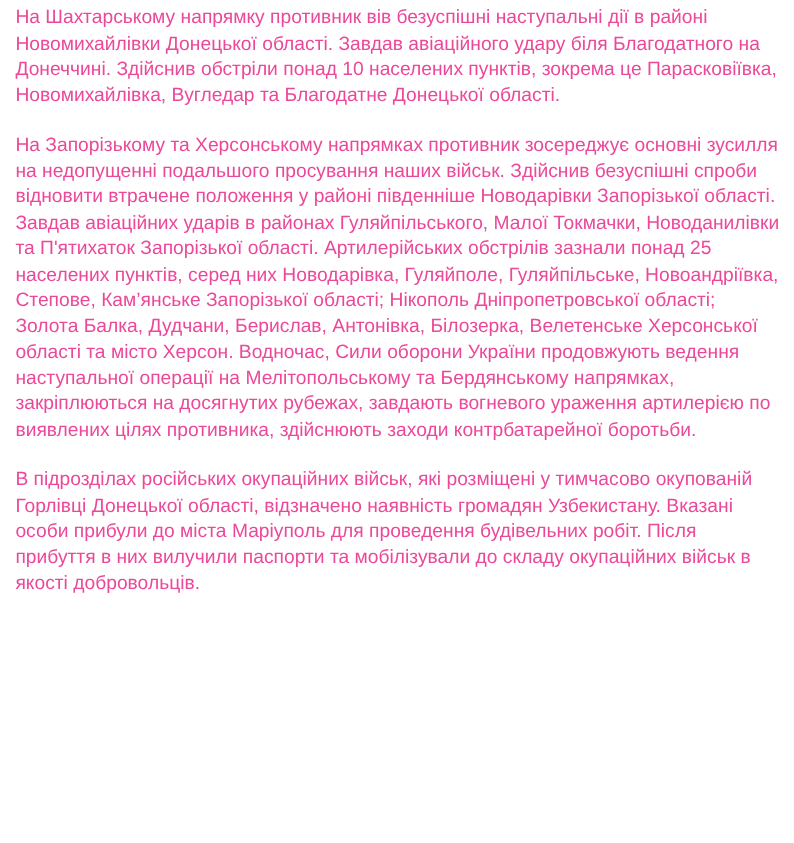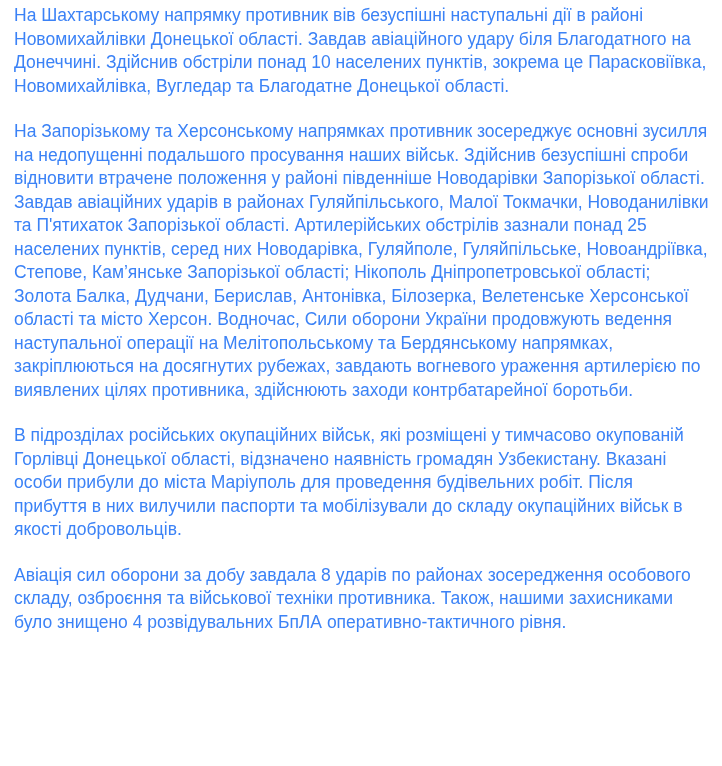--- a/index.html
+++ b/index.html
@@ -14,21 +14,21 @@
     background: #ffffff;
     overflow: hidden;
   }
   .post-body {
     box-sizing: border-box;
     width: 100%;
     padding: 4px 12px 0 14px;
     font-family: "Liberation Sans", "DejaVu Sans", sans-serif;
     font-size: 17.5px;
     line-height: 23.5px;
-    color: #3b82f6;
+    color: #ec4899;
     font-weight: 400;
     letter-spacing: 0;
   }
   .post-body p {
     margin: 0 0 22px 0;
     padding: 0;
     text-align: left;
     word-spacing: normal;
   }
   .post-body p:last-child {
@@ -36,15 +36,14 @@
   }
 </style>
 </head>
 <body>
 
 <div class="page">
   <div class="post-body">
     <p>На Шахтарському напрямку противник вів безуспішні наступальні дії в районі Новомихайлівки Донецької області. Завдав авіаційного удару біля Благодатного на Донеччині. Здійснив обстріли понад 10 населених пунктів, зокрема це Парасковіївка, Новомихайлівка, Вугледар та Благодатне Донецької області.</p>
     <p>На Запорізькому та Херсонському напрямках противник зосереджує основні зусилля на недопущенні подальшого просування наших військ. Здійснив безуспішні спроби відновити втрачене положення у районі південніше Новодарівки Запорізької області. Завдав авіаційних ударів в районах Гуляйпільського, Малої Токмачки, Новоданилівки та П'ятихаток Запорізької області. Артилерійських обстрілів зазнали понад 25 населених пунктів, серед них Новодарівка, Гуляйполе, Гуляйпільське, Новоандріївка, Степове, Кам’янське Запорізької області; Нікополь Дніпропетровської області; Золота Балка, Дудчани, Берислав, Антонівка, Білозерка, Велетенське Херсонської області та місто Херсон. Водночас, Сили оборони України продовжують ведення наступальної операції на Мелітопольському та Бердянському напрямках, закріплюються на досягнутих рубежах, завдають вогневого ураження артилерією по виявлених цілях противника, здійснюють заходи контрбатарейної боротьби.</p>
     <p>В підрозділах російських окупаційних військ, які розміщені у тимчасово окупованій Горлівці Донецької області, відзначено наявність громадян Узбекистану. Вказані особи прибули до міста Маріуполь для проведення будівельних робіт. Після прибуття в них вилучили паспорти та мобілізували до складу окупаційних військ в якості добровольців.</p>
-    <p>Авіація сил оборони за добу завдала 8 ударів по районах зосередження особового складу, озброєння та військової техніки противника. Також, нашими захисниками було знищено 4 розвідувальних БпЛА оперативно-тактичного рівня.</p>
   </div>
 </div>
 
 </body></html>

